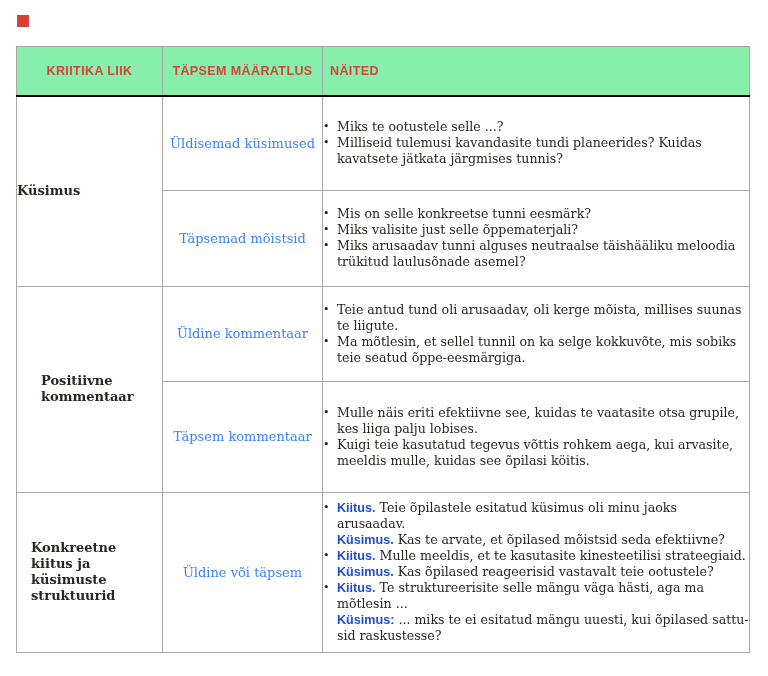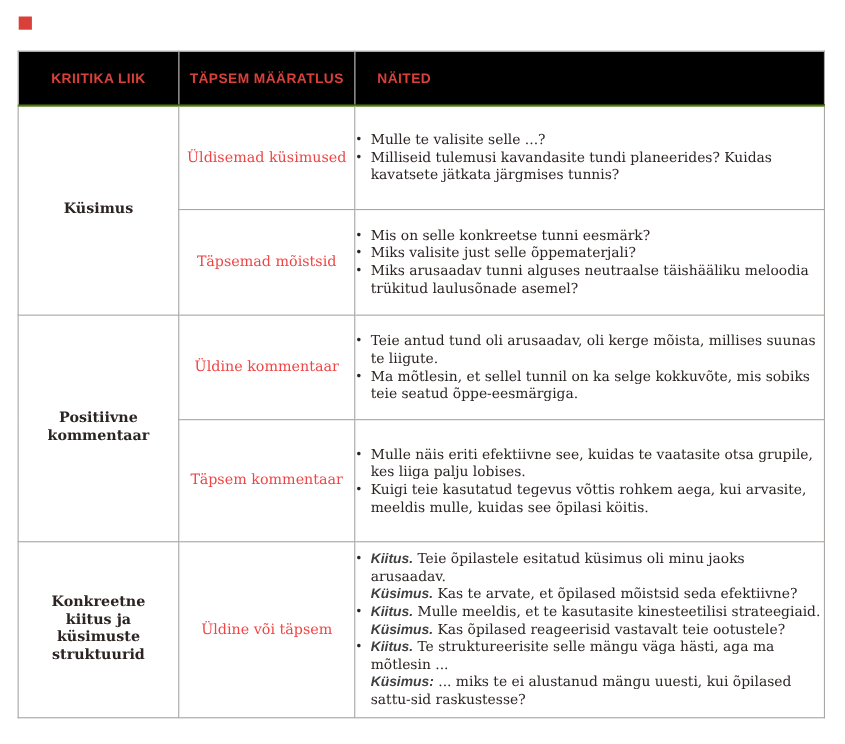--- a/index.html
+++ b/index.html
@@ -45,49 +45,48 @@
       top: 46px;
       width: 733px;
       border-collapse: collapse;
       table-layout: fixed;
     }
     table.crit th, table.crit td {
       border: 1px solid #a9a6a3;
       padding: 0;
     }
     table.crit thead th {
-      background: #000000;
+      background: #86efac;
       height: 48px;
       font-family: "Liberation Sans", "DejaVu Sans", sans-serif;
       font-weight: bold;
       font-size: 12.5px;
       color: #d9403a;
       letter-spacing: 0.4px;
       text-align: center;
       vertical-align: middle;
-      border-bottom: 2px solid #4d7c0f;
+      border-bottom: 2px solid #000000;
     }
     table.crit thead th.th-left {
       text-align: left;
-      padding-left: 20px;
+      padding-left: 7px;
     }
     td.type-cell {
-      text-align: center;
       vertical-align: middle;
       font-weight: bold;
       font-size: 13px;
       line-height: 16px;
       color: #2b2422;
       padding: 0 10px;
     }
     td.def-cell {
       text-align: center;
       vertical-align: middle;
       font-size: 13px;
-      color: #ef4444;
+      color: #3b82f6;
       padding: 0 6px;
     }
     td.ex-cell {
       vertical-align: middle;
       font-size: 12.6px;
       line-height: 16px;
       color: #2b2422;
       padding: 0 8px 0 8px;
     }
     ul.ex-list {
@@ -103,22 +102,21 @@
       content: "•";
       position: absolute;
       left: 0;
       top: 0;
       font-size: 11px;
       color: #2b2422;
     }
     .kw {
       font-family: "Liberation Sans", "DejaVu Sans", sans-serif;
       font-weight: bold;
-      color: #404040;
-      font-style: italic;
+      color: #1d4ed8;
     }
     .line { display: block; }
     .r1 { height: 94px; }
     .r2 { height: 96px; }
     .r3 { height: 95px; }
     .r4 { height: 111px; }
     .r5 { height: 160px; }
   </style>
 </head>
 <body>
@@ -140,21 +138,21 @@
       <th class="th-left">NÄITED</th>
     </tr>
   </thead>
   <tbody>
 
     <tr class="r1">
       <td class="type-cell" rowspan="2">Küsimus</td>
       <td class="def-cell">Üldisemad küsimused</td>
       <td class="ex-cell">
         <ul class="ex-list">
-          <li>Mulle te valisite selle ...?</li>
+          <li>Miks te ootustele selle ...?</li>
           <li>Milliseid tulemusi kavandasite tundi planeerides? Kuidas kavatsete jätkata järgmises tunnis?</li>
         </ul>
       </td>
     </tr>
     <tr class="r2">
       <td class="def-cell">Täpsemad mõistsid</td>
       <td class="ex-cell">
         <ul class="ex-list">
           <li>Mis on selle konkreetse tunni eesmärk?</li>
           <li>Miks valisite just selle õppematerjali?</li>
@@ -191,19 +189,19 @@
           <li>
             <span class="line"><span class="kw">Kiitus.</span> <span>Teie õpilastele esitatud küsimus oli minu jaoks arusaadav.</span></span>
             <span class="line"><span class="kw">Küsimus.</span> <span>Kas te arvate, et õpilased mõistsid seda efektiivne?</span></span>
           </li>
           <li>
             <span class="line"><span class="kw">Kiitus.</span> <span>Mulle meeldis, et te kasutasite kinesteetilisi strateegiaid.</span></span>
             <span class="line"><span class="kw">Küsimus.</span> <span>Kas õpilased reageerisid vastavalt teie ootustele?</span></span>
           </li>
           <li>
             <span class="line"><span class="kw">Kiitus.</span> <span>Te struktureerisite selle mängu väga hästi, aga ma mõtlesin ...</span></span>
-            <span class="line"><span class="kw">Küsimus:</span> <span>... miks te ei alustanud mängu uuesti, kui õpilased sattu-sid raskustesse?</span></span>
+            <span class="line"><span class="kw">Küsimus:</span> <span>... miks te ei esitatud mängu uuesti, kui õpilased sattu-sid raskustesse?</span></span>
           </li>
         </ul>
       </td>
     </tr>
   </tbody>
 </table>
 
 </body></html>

